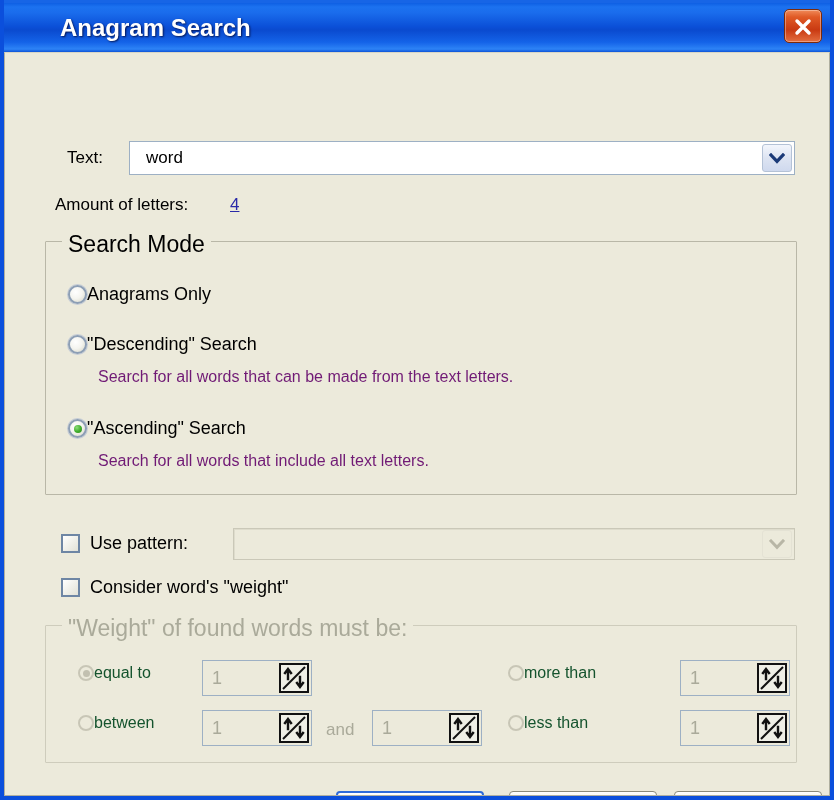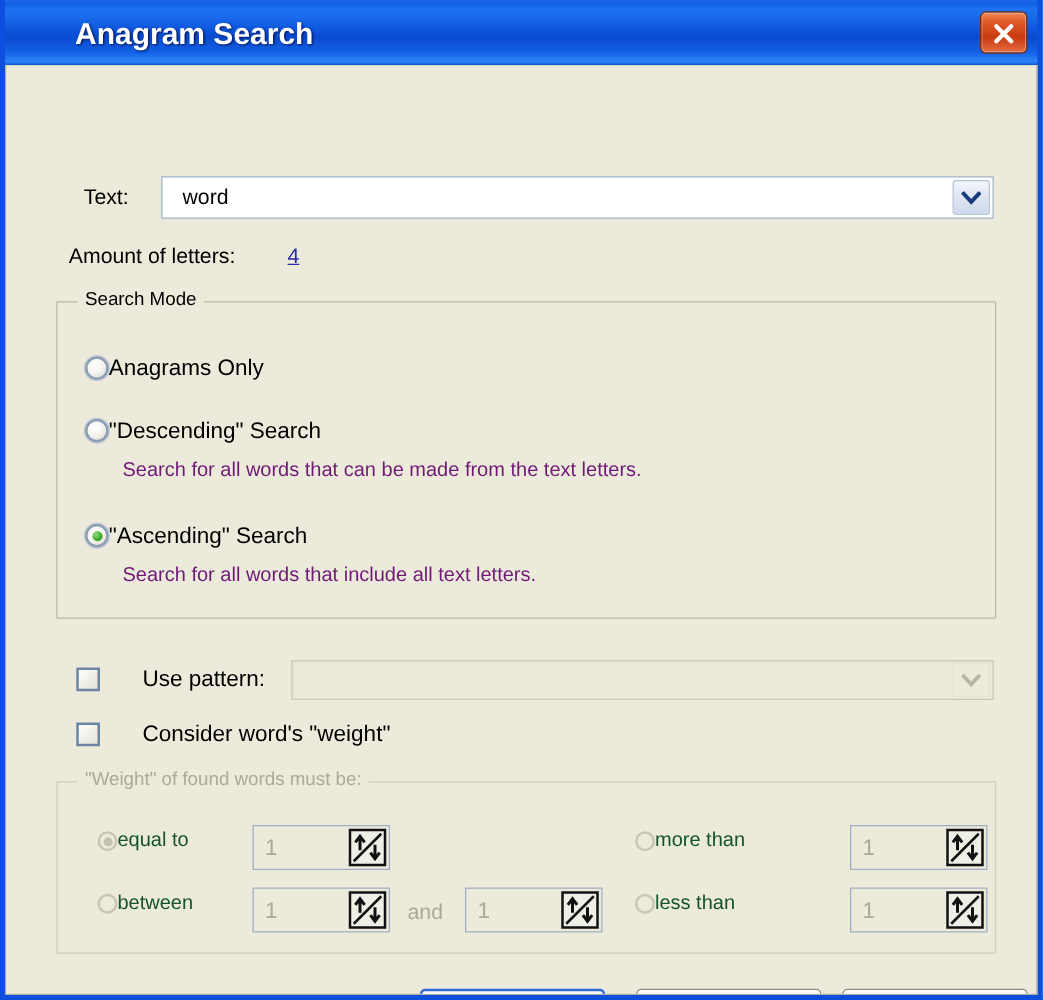--- a/index.html
+++ b/index.html
@@ -140,21 +140,21 @@
   .group {
     position: absolute;
     border: 1px solid #B9B7A7;
     border-radius: 1px;
   }
   .group > .group-title {
     position: absolute;
     top: -11px; left: 16px;
     background: #ECEADB;
     padding: 0 6px;
-    font-size: 15px;
+    font-size: 23px;
     color: #000;
     white-space: nowrap;
   }
   .group.disabled { border-color: #CECCBC; }
   .group.disabled > .group-title { color: #AAAA9A; }
 
   #group-search-mode { left: 40px; top: 188px; width: 752px; height: 254px; }
   #group-weight      { left: 40px; top: 572px; width: 752px; height: 138px; }
 
   
@@ -192,21 +192,21 @@
   .radio-row .rl.dim { color: #14532d; font-size: 16px; }
 
   .desc {
     position: absolute;
     font-size: 16px;
     color: #701a75;
     white-space: nowrap;
   }
 
   
-  .check-row { position: absolute; display: flex; align-items: center; gap: 24px; }
+  .check-row { position: absolute; display: flex; align-items: center; }
   .checkbox {
     width: 19px; height: 19px;
     flex: 0 0 auto;
     background: linear-gradient(135deg, #FFFFFF 0%, #F2F2EC 45%, #E2E2D7 100%);
     border: 2px solid #6E86A4;
     position: relative;
   }
   .check-row .cl { margin-left: 10px; font-size: 18px; }
 
   

